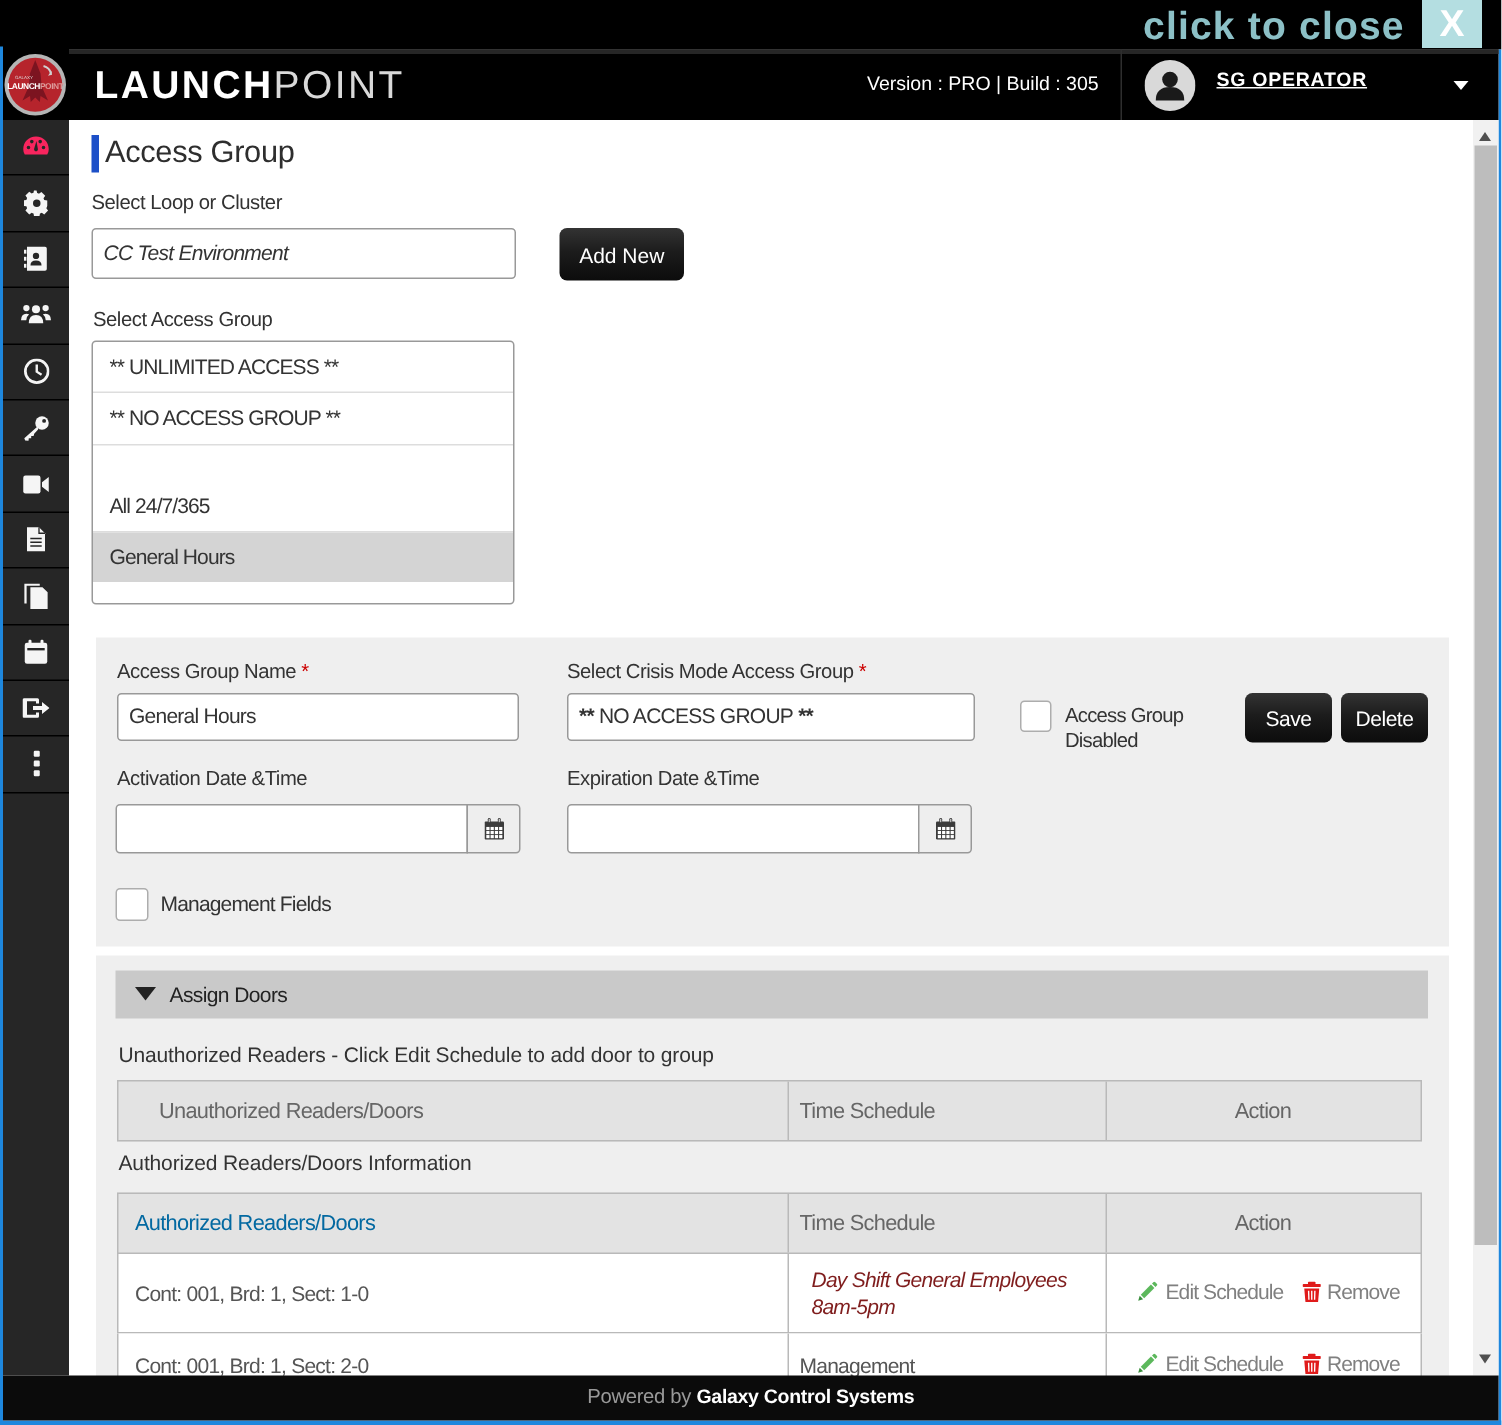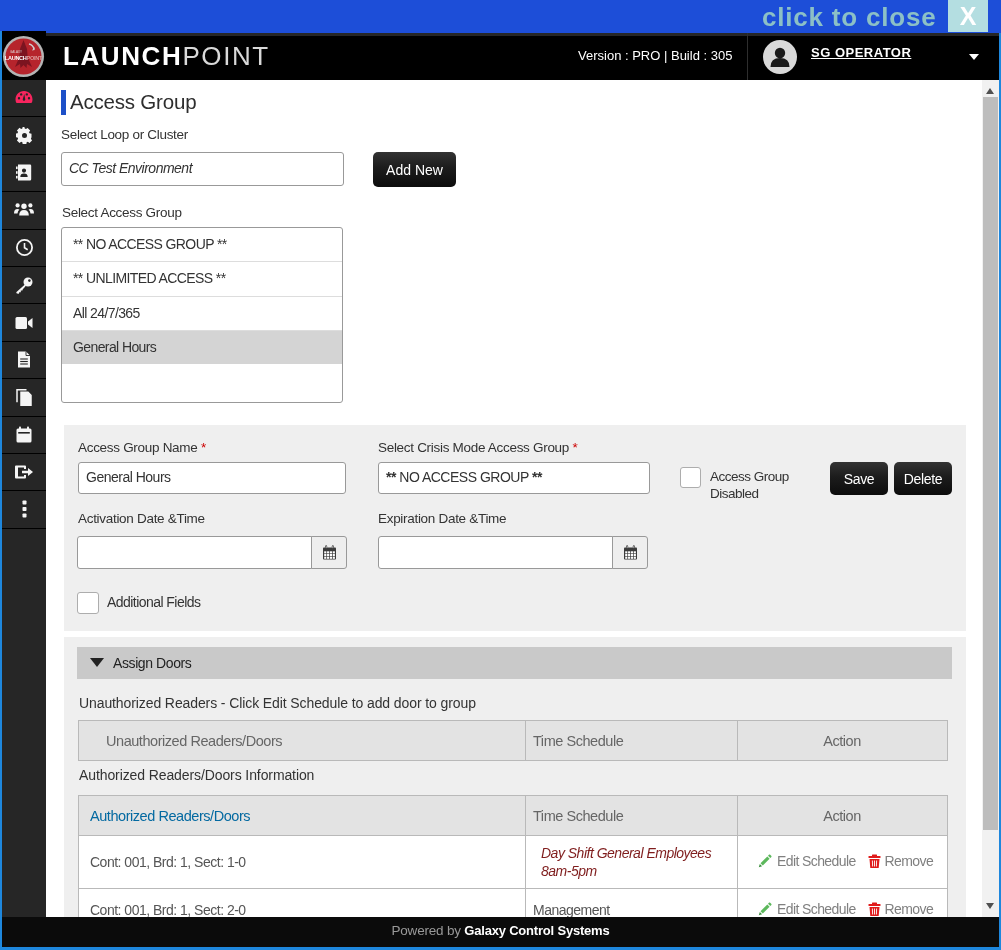--- a/index.html
+++ b/index.html
@@ -6,21 +6,21 @@
 body{width:1001px;height:950px;position:relative;background:#fff;font-family:"Liberation Sans",sans-serif;overflow:hidden;}
 .abs{position:absolute;}
 .lbl{font-size:13.5px;letter-spacing:-0.3px;color:#333;}
 .inp{position:absolute;background:#fff;border:1px solid #999;border-radius:3px;box-sizing:border-box;font-size:14px;letter-spacing:-0.5px;color:#333;display:flex;align-items:center;padding-left:7px;padding-bottom:3px;}
 .btn{position:absolute;background:linear-gradient(#333 0%,#1c1c1c 45%,#0c0c0c 100%);color:#fff;border-radius:5px;display:flex;align-items:center;justify-content:center;font-size:14px;letter-spacing:-0.3px;box-sizing:border-box;}
 .cbx{position:absolute;background:#fff;border:1px solid #adadad;border-radius:3px;box-sizing:border-box;}
 </style>
 </head>
 <body>
 
-<div class="abs" style="left:0;top:0;width:1001px;height:33px;background:#1d4ed8;">
+<div class="abs" style="left:0;top:0;width:1001px;height:33px;background:#000000;">
   <div class="abs" style="left:762px;top:2px;font-size:26px;font-weight:bold;color:#8cc0c6;letter-spacing:0.8px;">click to close</div>
   <div class="abs" style="left:948px;top:0;width:40px;height:32px;background:#b4dee1;color:#fff;font-weight:bold;font-size:25px;text-align:center;line-height:32px;">X</div>
 </div>
 
 <div class="abs" style="left:0;top:31px;width:2px;height:919px;background:#1e87dd;"></div>
 <div class="abs" style="left:999px;top:33px;width:2px;height:917px;background:#1e87dd;"></div>
 <div class="abs" style="left:0;top:947px;width:1001px;height:3px;background:#1e87dd;"></div>
 
 <div class="abs" style="left:2px;top:33px;width:997px;height:47px;background:#000;"></div>
 <div class="abs" style="left:46px;top:33px;width:953px;height:3px;background:#262626;"></div>
@@ -162,23 +162,23 @@
 <div class="abs" style="left:46px;top:80px;width:936px;height:837px;background:#fff;"></div>
 
 <div class="abs" style="left:61px;top:90px;width:5px;height:25px;background:#1d50c8;"></div>
 <div class="abs" style="left:70px;top:90px;font-size:20.5px;color:#2e2e2e;letter-spacing:-0.2px;">Access Group</div>
 <div class="abs lbl" style="left:61px;top:127px;">Select Loop or Cluster</div>
 <div class="inp" style="left:61px;top:152px;width:283px;height:34px;font-style:italic;">CC Test Environment</div>
 <div class="btn" style="left:373px;top:152px;width:83px;height:35px;letter-spacing:0;">Add New</div>
 <div class="abs lbl" style="left:62px;top:205px;">Select Access Group</div>
 
 <div class="abs" style="left:61px;top:227px;width:282px;height:176px;background:#fff;border:1px solid #999;border-radius:3px;box-sizing:border-box;overflow:hidden;">
+  <div style="height:33.3px;line-height:33px;padding-left:11px;font-size:14px;letter-spacing:-0.6px;color:#333;border-bottom:1px solid #ddd;">** UNLIMITED ACCESS **</div>
   <div style="height:33.3px;line-height:33px;padding-left:11px;font-size:14px;letter-spacing:-0.6px;color:#333;border-bottom:1px solid #ddd;">** NO ACCESS GROUP **</div>
-  <div style="height:33.3px;line-height:33px;padding-left:11px;font-size:14px;letter-spacing:-0.6px;color:#333;border-bottom:1px solid #ddd;">** UNLIMITED ACCESS **</div>
-  <div style="height:33.3px;line-height:33px;padding-left:11px;font-size:14px;letter-spacing:-0.6px;color:#333;border-bottom:1px solid #ddd;">All 24/7/365</div>
+  <div style="height:33.3px;line-height:33px;padding-left:11px;font-size:14px;letter-spacing:-0.6px;color:#333;border-bottom:1px solid #ddd;margin-top:24px;">All 24/7/365</div>
   <div style="height:33.3px;line-height:33px;padding-left:11px;font-size:14px;letter-spacing:-0.6px;color:#333;background:#d4d4d4;">General Hours</div>
 </div>
 
 <div class="abs" style="left:64px;top:425px;width:902px;height:206px;background:#efefef;"></div>
 <div class="abs lbl" style="left:78px;top:440px;">Access Group Name <span style="color:#c00;">*</span></div>
 <div class="inp" style="left:78px;top:462px;width:268px;height:32px;">General Hours</div>
 <div class="abs lbl" style="left:378px;top:440px;">Select Crisis Mode Access Group <span style="color:#c00;">*</span></div>
 <div class="inp" style="left:378px;top:462px;width:272px;height:32px;"><b>**</b>&nbsp;NO ACCESS GROUP&nbsp;<b>**</b></div>
 <div class="cbx" style="left:680px;top:467px;width:21px;height:21px;"></div>
 <div class="abs lbl" style="left:710px;top:469px;line-height:16.5px;letter-spacing:-0.5px;">Access Group<br>Disabled</div>
@@ -224,21 +224,21 @@
       <rect x="4.05" y="9.0" width="2.15" height="2.1" fill="#fff"></rect>
       <rect x="6.9" y="9.0" width="2.15" height="2.1" fill="#fff"></rect>
       <rect x="9.75" y="9.0" width="2.15" height="2.1" fill="#fff"></rect>
       <rect x="1.2" y="11.7" width="2.15" height="2.1" fill="#fff"></rect>
       <rect x="4.05" y="11.7" width="2.15" height="2.1" fill="#fff"></rect>
       <rect x="6.9" y="11.7" width="2.15" height="2.1" fill="#fff"></rect>
       <rect x="9.75" y="11.7" width="2.15" height="2.1" fill="#fff"></rect>
     </svg>
 </div>
 <div class="cbx" style="left:77px;top:592px;width:22px;height:22px;"></div>
-<div class="abs lbl" style="left:107px;top:594px;font-size:14px;letter-spacing:-0.55px;">Additional Fields</div>
+<div class="abs lbl" style="left:107px;top:594px;font-size:14px;letter-spacing:-0.55px;">Management Fields</div>
 
 <div class="abs" style="left:64px;top:637px;width:902px;height:281px;background:#efefef;overflow:hidden;">
   <div class="abs" style="left:13px;top:10px;width:875px;height:32px;background:#c9c9c9;">
     <div class="abs" style="left:13px;top:11px;width:0;height:0;border-left:7px solid transparent;border-right:7px solid transparent;border-top:9px solid #222;"></div>
     <div class="abs" style="left:36px;top:8px;font-size:14px;letter-spacing:-0.4px;color:#222;">Assign Doors</div>
   </div>
   <div class="abs" style="left:15px;top:58px;font-size:14px;letter-spacing:-0.1px;color:#333;">Unauthorized Readers - Click Edit Schedule to add door to group</div>
 
   <div class="abs" style="left:14px;top:83px;width:870px;height:41px;background:#e3e3e3;border:1px solid #b9b9b9;box-sizing:border-box;">
     <div class="abs" style="left:27px;top:12px;font-size:14.5px;letter-spacing:-0.45px;color:#666;">Unauthorized Readers/Doors</div>

